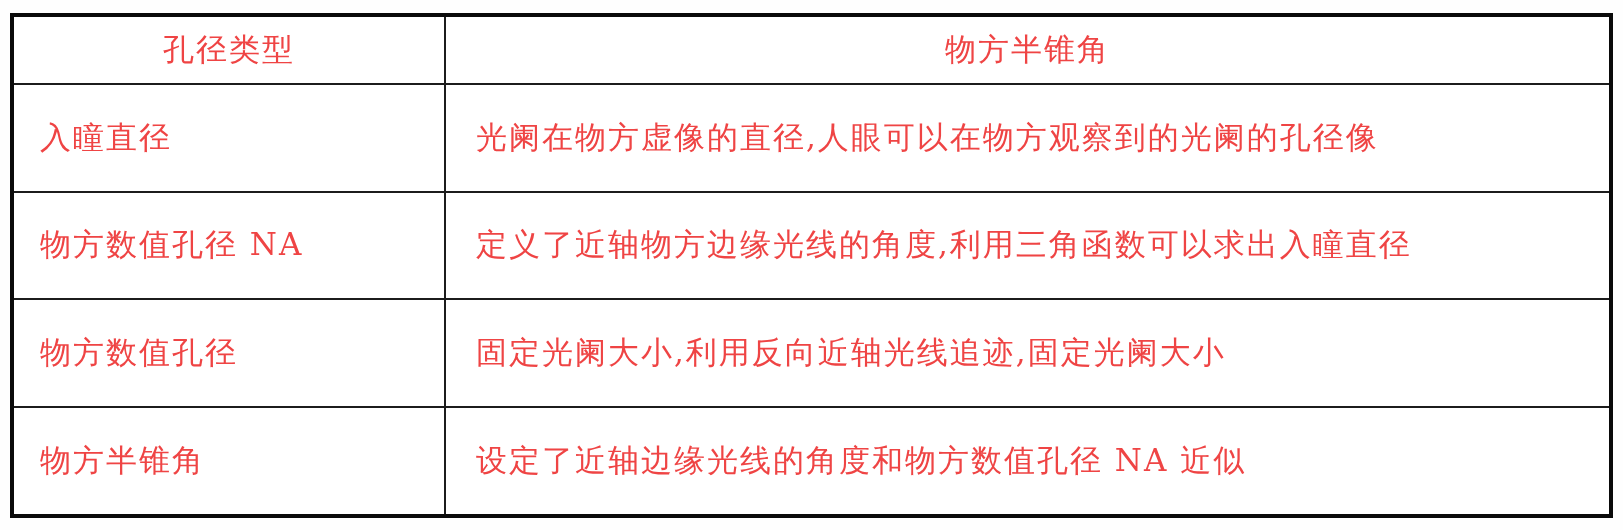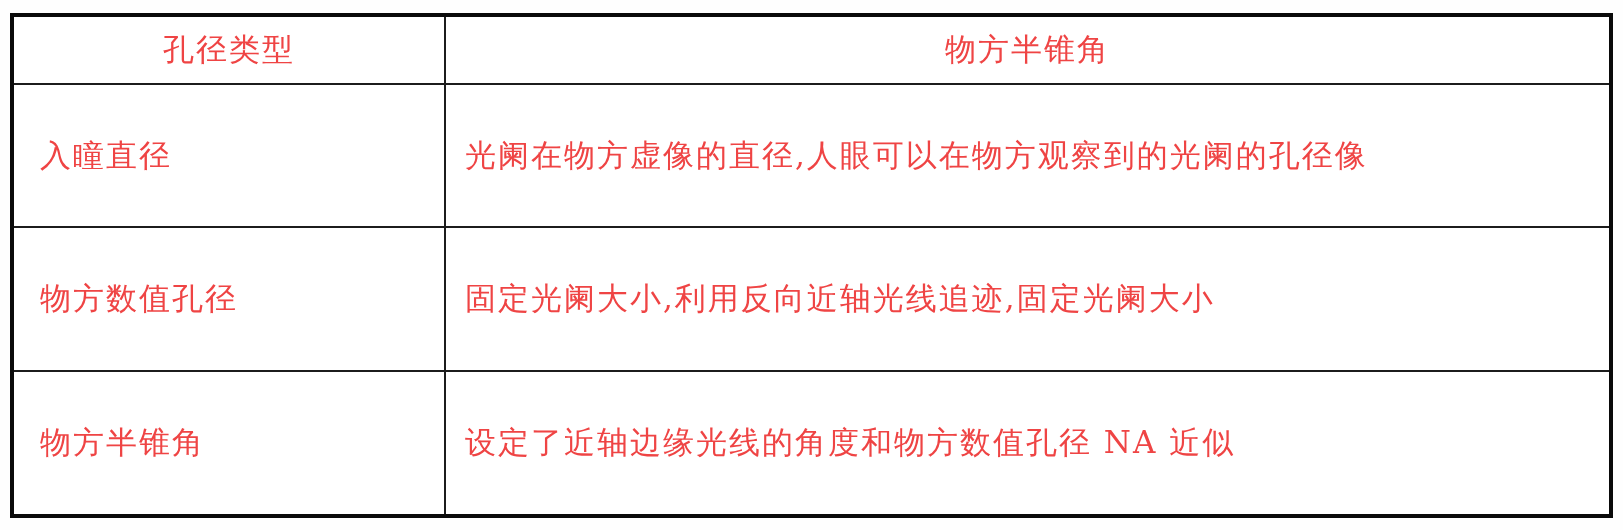--- a/index.html
+++ b/index.html
@@ -49,21 +49,21 @@
     font-weight: 400;
   }
   table.aperture-table tbody td {
     height: 70px;
     text-align: left;
   }
   table.aperture-table tbody td.c1 {
     padding-left: 26px;
   }
   table.aperture-table tbody td.c2 {
-    padding-left: 19px;
+    padding-left: 30px;
   }
 </style>
 </head>
 <body>
 
 <div class="page">
   <table class="aperture-table">
     <colgroup>
       <col class="c1">
       <col class="c2">
@@ -73,20 +73,24 @@
         <th>孔径类型</th>
         <th>物方半锥角</th>
       </tr>
     </thead>
     <tbody>
       <tr>
         <td class="c1">入瞳直径</td>
         <td class="c2">光阑在物方虚像的直径,人眼可以在物方观察到的光阑的孔径像</td>
       </tr>
       <tr>
+        <td class="c1">物方数值孔径 NA</td>
+        <td class="c2">定义了近轴物方边缘光线的角度,利用三角函数可以求出入瞳直径</td>
+      </tr>
+      <tr>
         <td class="c1">物方数值孔径</td>
         <td class="c2">固定光阑大小,利用反向近轴光线追迹,固定光阑大小</td>
       </tr>
       <tr>
         <td class="c1">物方半锥角</td>
         <td class="c2">设定了近轴边缘光线的角度和物方数值孔径 NA 近似</td>
       </tr>
     </tbody>
   </table>
 </div>

